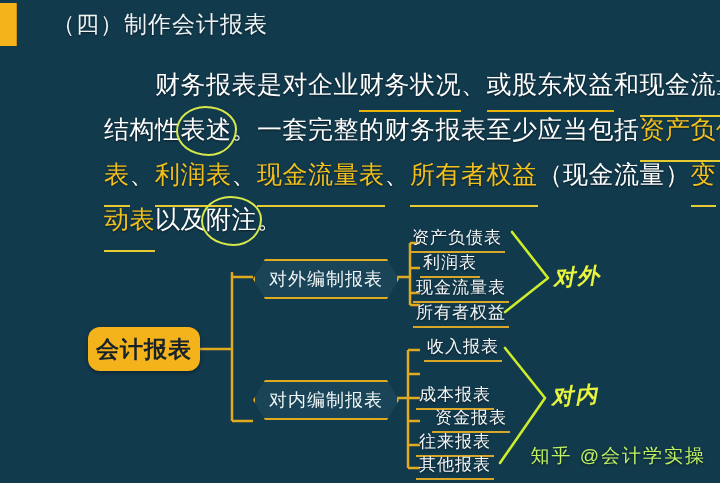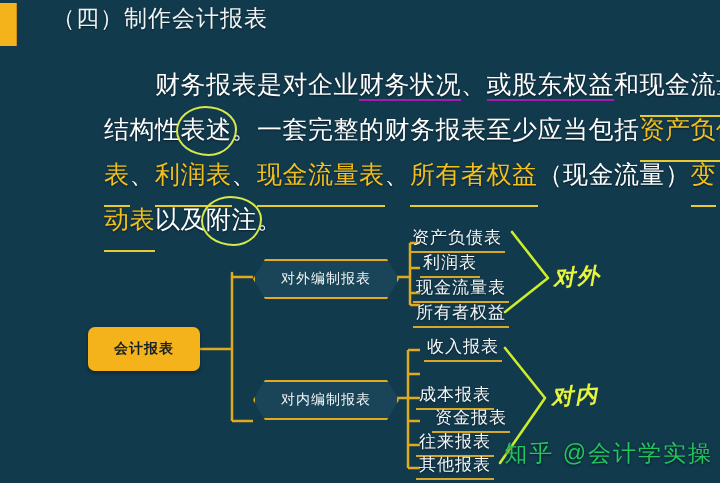--- a/index.html
+++ b/index.html
@@ -12,84 +12,84 @@
   #slide{position:absolute;inset:0;width:720px;height:483px;overflow:hidden;background:#123a4d;}
 
   
   .left-marker{
     position:absolute;left:0;top:3px;width:16px;height:43px;
     background:#f5b31b;border-right:1px solid #c9901a;
   }
 
   
   .slide-title{
-    position:absolute;left:52px;top:3px;
+    position:absolute;left:52px;top:9px;
     color:#eef4f6;font-size:23px;letter-spacing:1px;
     white-space:nowrap;text-shadow:0 1px 2px rgba(0,0,0,.55);
   }
 
   
   .para{
     position:absolute;left:104px;top:62px;width:600px;
     font-size:25px;line-height:45px;color:#ffffff;
     text-shadow:0 1px 2px rgba(0,0,0,.55);
     letter-spacing:0.5px;
   }
   .para .ln{display:block;white-space:nowrap;}
   .hl-yellow{color:#f2c01c;}
   .u-green{
-    border-bottom:2px solid #a21caf;padding-bottom:1px;
+    border-bottom:2px solid #eab308;padding-bottom:12px;
   }
   .u-yellow{
     border-bottom:2px solid #e8cb30;padding-bottom:17px;
   }
   
   .circ{position:relative;display:inline-block;}
   .circ::after{
     content:"";position:absolute;left:-5px;top:-1px;right:-5px;bottom:-4px;
     border:2px solid #d7e84a;border-radius:48% 52% 46% 54%/50% 46% 54% 50%;
     pointer-events:none;
   }
 
   
   .mm{position:absolute;left:0;top:0;width:720px;height:483px;}
   .root-box{
     position:absolute;left:88px;top:327px;width:112px;height:44px;
-    background:#f5b31b;border-radius:7px;
+    background:#f5b31b;border-radius:12px;
     display:flex;align-items:center;justify-content:center;
-    color:#17222b;font-size:14px;font-weight:bold;letter-spacing:1px;
+    color:#17222b;font-size:23px;font-weight:bold;letter-spacing:1px;
     box-shadow:0 2px 4px rgba(0,0,0,.35);
   }
   .hexbox{
     position:absolute;height:36px;
     background:#1a4457;border:2px solid #e0ab1e;
     clip-path:polygon(12px 0,calc(100% - 12px) 0,100% 50%,calc(100% - 12px) 100%,12px 100%,0 50%);
     display:flex;align-items:center;justify-content:center;
-    color:#f2f7f9;font-size:14px;letter-spacing:1px;
+    color:#f2f7f9;font-size:18px;letter-spacing:1px;
   }
   #hex-out{left:253px;top:259px;width:142px;}
   #hex-in{left:253px;top:380px;width:142px;}
 
   .leaf{
     position:absolute;height:24px;white-space:nowrap;
     color:#f4f8f9;font-size:17px;letter-spacing:1px;
     border-bottom:2px solid #d8a727;
     padding:0 3px 1px 3px;
     text-shadow:0 1px 2px rgba(0,0,0,.5);
   }
 
   .hand{
     position:absolute;color:#e9f53c;font-size:22px;
     font-family:"DejaVu Sans",sans-serif;font-style:italic;font-weight:bold;
     letter-spacing:2px;transform:rotate(-4deg);
   }
 
   .watermark{
-    position:absolute;right:7px;bottom:14px;
-    color:#22c55e;font-size:23px;letter-spacing:2px;
+    position:absolute;right:14px;bottom:14px;
+    color:#bef264;font-size:19px;letter-spacing:2px;
     text-shadow:0 1px 3px rgba(0,0,0,.6);
   }
   svg.lines{position:absolute;left:0;top:0;width:720px;height:483px;pointer-events:none;}
 </style>
 </head>
 <body>
 
 <div id="slide">
 
   <div class="left-marker"></div>

